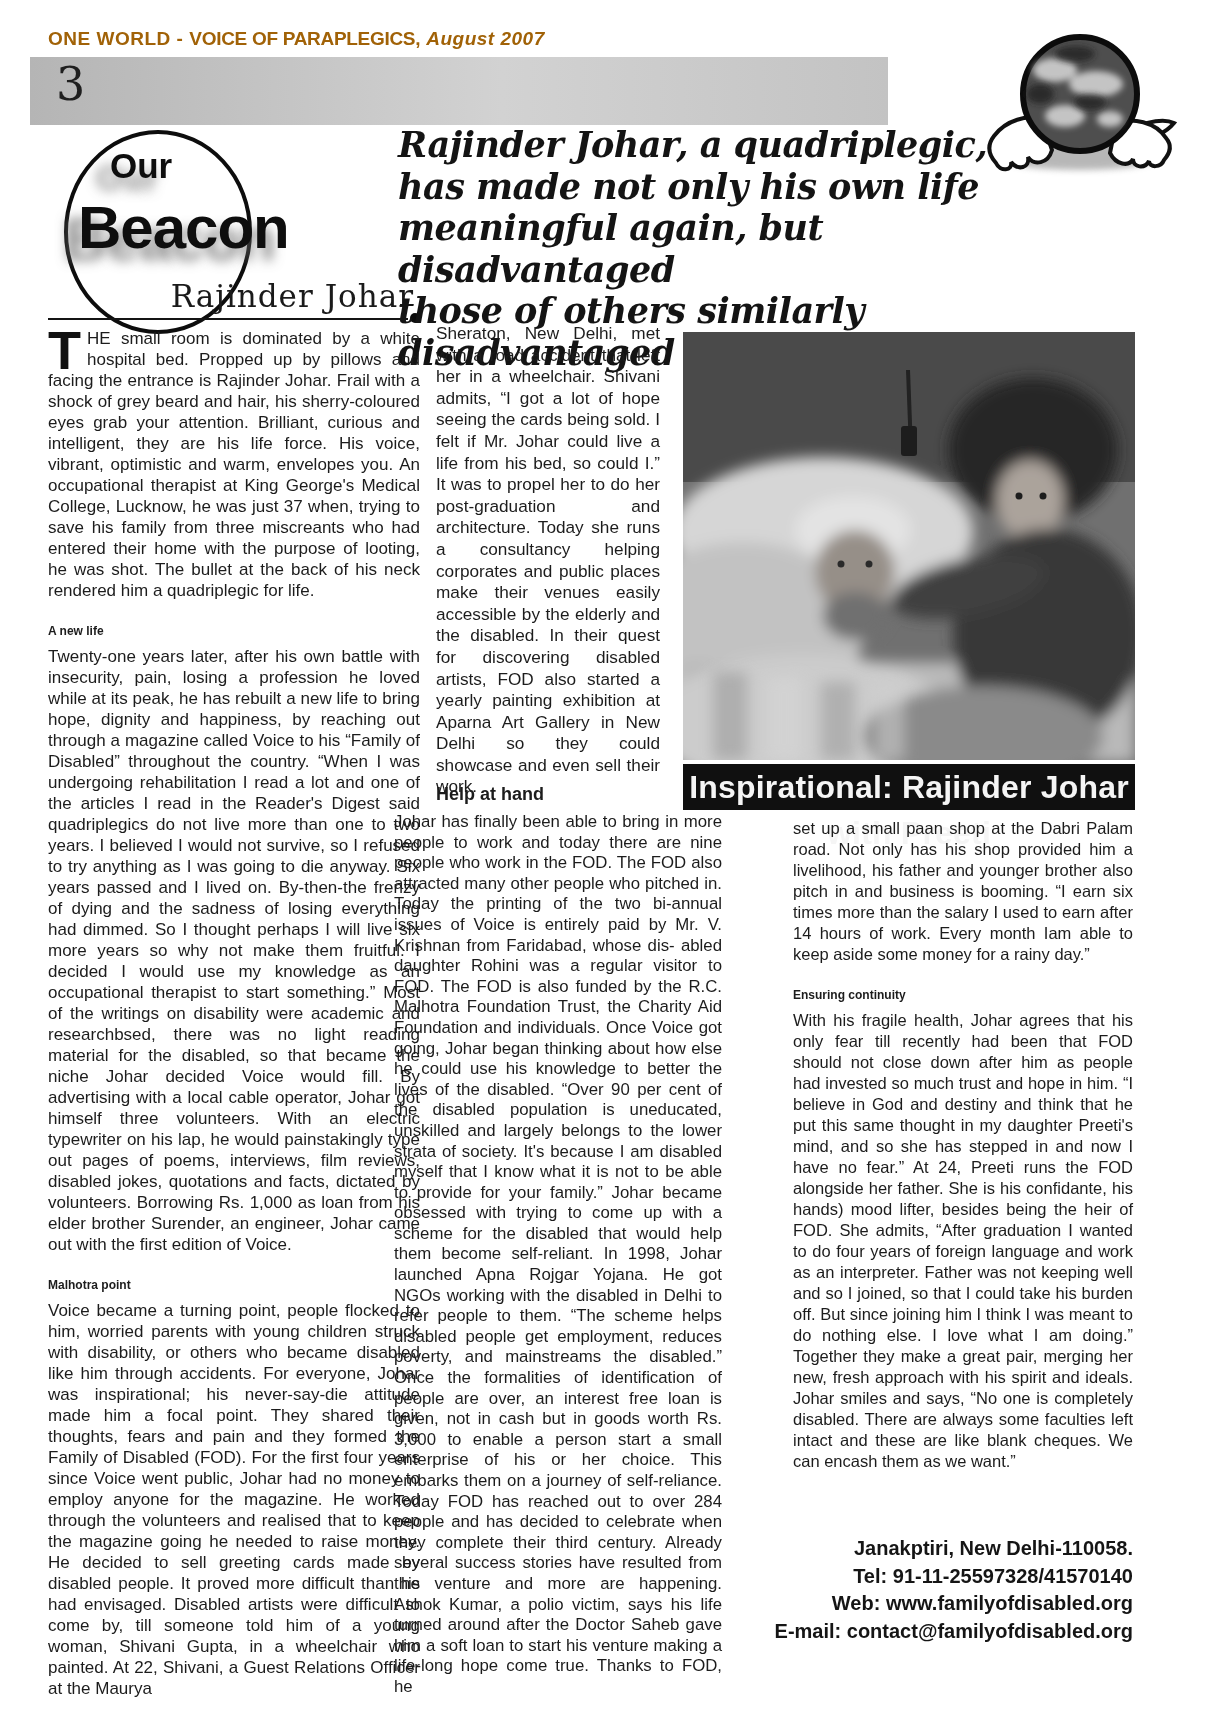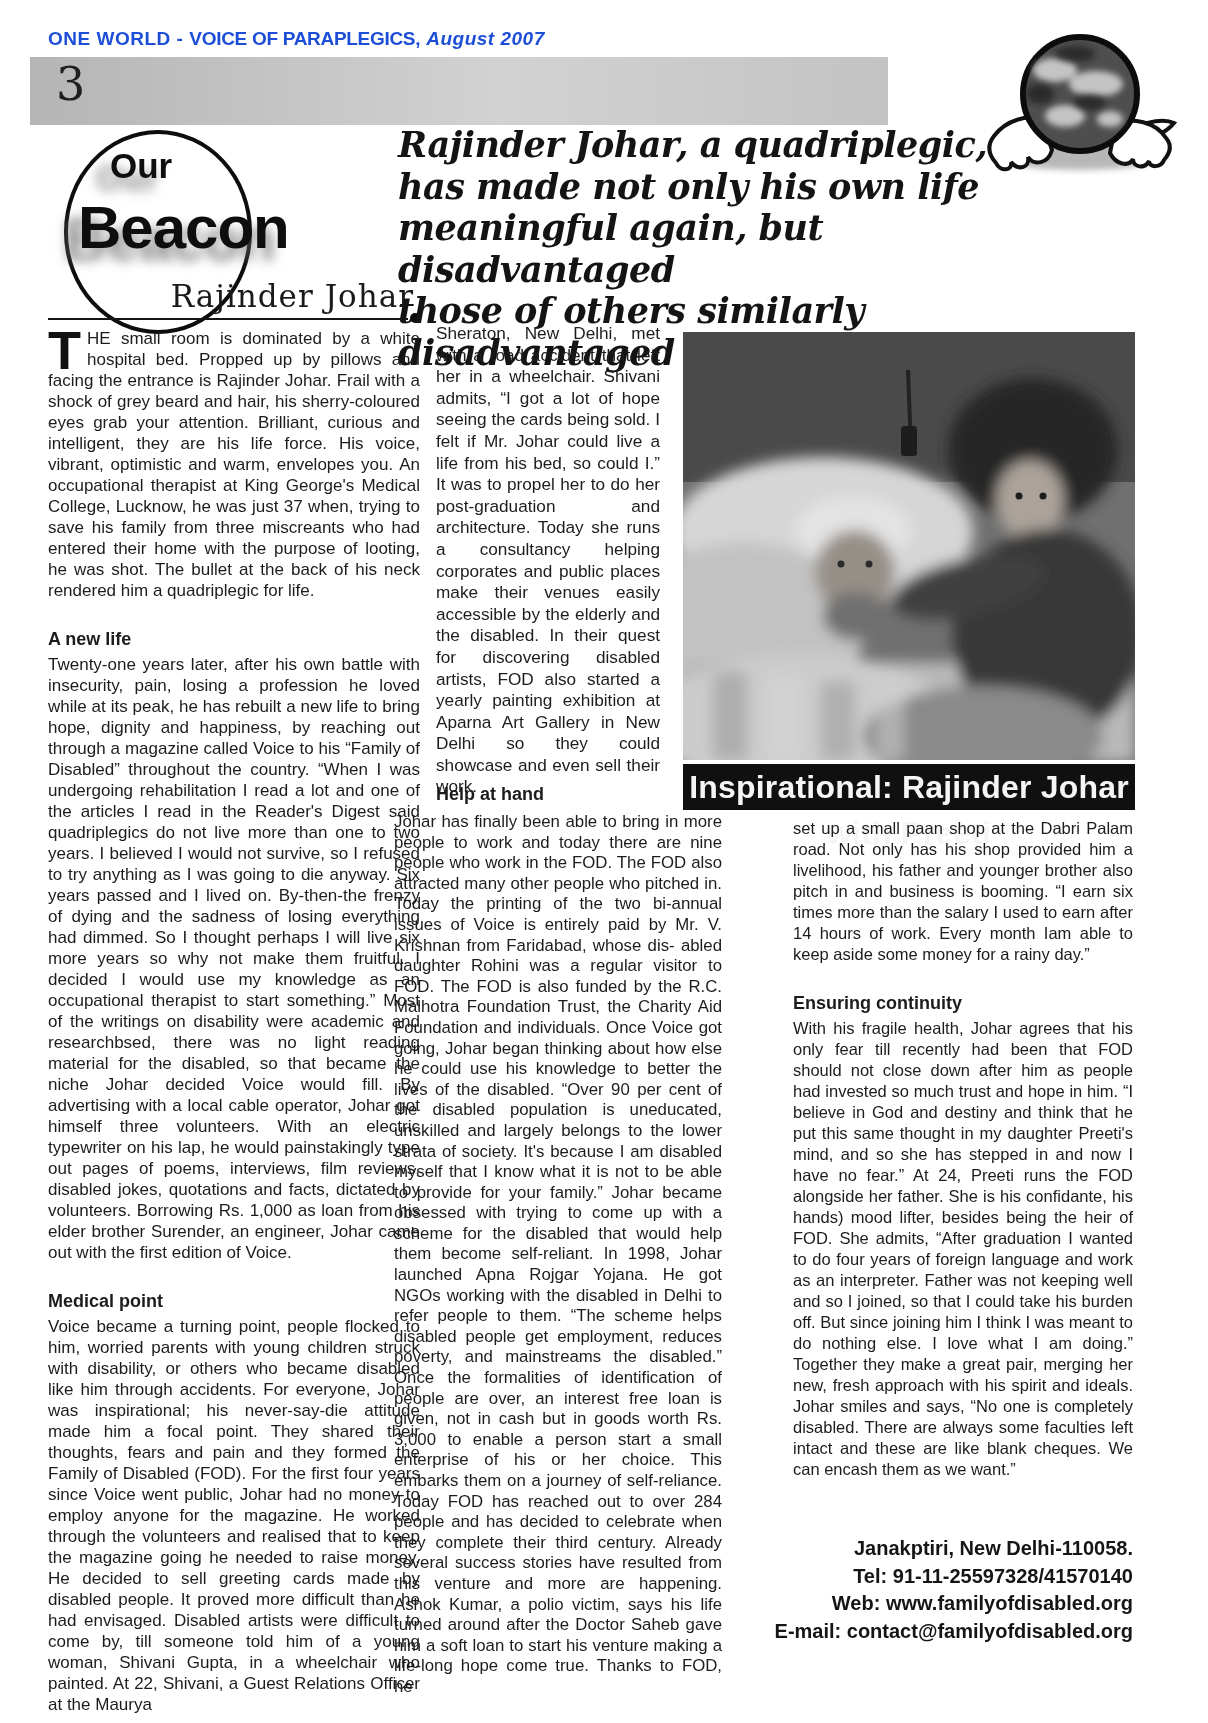--- a/index.html
+++ b/index.html
@@ -3,21 +3,21 @@
 <meta charset="utf-8">
 <style>
   html,body{margin:0;padding:0;background:#d9d9d9;}
   #page{
     position:relative;width:1208px;height:1723px;margin:0 auto;
     background:#ffffff;overflow:hidden;
     font-family:"Liberation Sans",sans-serif;color:#1c1c1c;
   }
   
   .masthead{position:absolute;left:48px;top:28px;font-size:19px;font-weight:bold;
-    letter-spacing:.5px;color:#1d4ed8;white-space:nowrap;}
+    letter-spacing:.5px;color:#a16207;white-space:nowrap;}
   .masthead .mh-sub{margin-left:6px;letter-spacing:-0.3px;}
   .masthead .mh-date{margin-left:6px;font-style:italic;}
   
   .band{position:absolute;left:30px;top:57px;width:858px;height:68px;
     background:linear-gradient(to right,#b5b5b5,#d2d2d2 55%,#c3c3c3);}
   .pageno{position:absolute;left:26px;top:4px;font-family:"DejaVu Serif",serif;
     font-size:46px;color:#1f1f1f;line-height:1;}
   
   .globe{position:absolute;left:980px;top:26px;width:200px;height:152px;}
   
@@ -37,21 +37,21 @@
     font-family:"DejaVu Serif",serif;font-style:italic;font-weight:bold;
     font-size:35px;line-height:41.5px;color:#141414;letter-spacing:-0.5px;}
   
   .photo{position:absolute;left:683px;top:332px;width:452px;height:428px;background:#6f6f6f;}
   .photo svg{display:block;width:100%;height:100%;}
   .caption{position:absolute;left:683px;top:764px;width:452px;height:46px;background:#101010;
     color:#f5f5f5;font-size:32px;font-weight:bold;line-height:46px;text-align:center;letter-spacing:.2px;}
   
   .bodytext{text-align:justify;}
   .bodytext p{margin:0 0 10px 0;}
-  .colhead{font-weight:bold;font-size:18px;margin:28px 0 4px 0;}
+  .colhead{font-weight:bold;font-size:12px;margin:20px 0 4px 0;}
   .c1{position:absolute;left:48px;top:328px;width:372px;font-size:17px;line-height:21px;}
   .c2a{position:absolute;left:436px;top:323px;width:224px;font-size:17.2px;line-height:21.6px;}
   .c2h{position:absolute;left:436px;top:784px;font-weight:bold;font-size:18px;}
   .c2b{position:absolute;left:394px;top:812px;width:328px;font-size:16.8px;line-height:20.6px;}
   .c3{position:absolute;left:793px;top:818px;width:340px;font-size:16.5px;line-height:21px;}
   .dropcap{float:left;font-size:54px;line-height:40px;font-weight:bold;padding:2px 6px 0 0;color:#111;}
   
   .contact{position:absolute;left:733px;top:1535px;width:400px;text-align:right;
     font-size:20px;font-weight:bold;line-height:27.5px;color:#151515;}
 </style>
@@ -145,21 +145,21 @@
       <circle cx="336" cy="164" r="3.5" fill="#1d1d1d"></circle>
         <circle cx="360" cy="164" r="3.5" fill="#1d1d1d"></circle>
     </svg>
   </div>
   <div class="caption">Inspirational: Rajinder Johar with Preeti</div>
 
   <div class="c1 bodytext">
     <p><span class="dropcap">T</span><span>HE small room is dominated by a white hospital bed. Propped up by pillows and facing the entrance is Rajinder Johar. Frail with a shock of grey beard and hair, his sherry-coloured eyes grab your attention. Brilliant, curious and intelligent, they are his life force. His voice, vibrant, optimistic and warm, envelopes you. An occupational therapist at King George's Medical College, Lucknow, he was just 37 when, trying to save his family from three miscreants who had entered their home with the purpose of looting, he was shot. The bullet at the back of his neck rendered him a quadriplegic for life.</span></p>
     <div class="colhead">A new life</div>
     <p>Twenty-one years later, after his own battle with insecurity, pain, losing a profession he loved while at its peak, he has rebuilt a new life to bring hope, dignity and happiness, by reaching out through a magazine called Voice to his “Family of Disabled” throughout the country. “When I was undergoing rehabilitation I read a lot and one of the articles I read in the Reader's Digest said quadriplegics do not live more than one to two years. I believed I would not survive, so I refused to try anything as I was going to die anyway. Six years passed and I lived on. By-then-the frenzy of dying and the sadness of losing everything had dimmed. So I thought perhaps I will live six more years so why not make them fruitful. I decided I would use my knowledge as an occupational therapist to start something.” Most of the writings on disability were academic and researchbsed, there was no light reading material for the disabled, so that became the niche Johar decided Voice would fill. By advertising with a local cable operator, Johar got himself three volunteers. With an electric typewriter on his lap, he would painstakingly type out pages of poems, interviews, film reviews, disabled jokes, quotations and facts, dictated by volunteers. Borrowing Rs. 1,000 as loan from his elder brother Surender, an engineer, Johar came out with the first edition of Voice.</p>
-    <div class="colhead">Medical point</div>
+    <div class="colhead">Malhotra point</div>
     <p>Voice became a turning point, people flocked to him, worried parents with young children struck with disability, or others who became disabled like him through accidents. For everyone, Johar was inspirational; his never-say-die attitude made him a focal point. They shared their thoughts, fears and pain and they formed the Family of Disabled (FOD). For the first four years since Voice went public, Johar had no money to employ anyone for the magazine. He worked through the volunteers and realised that to keep the magazine going he needed to raise money. He decided to sell greeting cards made by disabled people. It proved more difficult than he had envisaged. Disabled artists were difficult to come by, till someone told him of a young woman, Shivani Gupta, in a wheelchair who painted. At 22, Shivani, a Guest Relations Officer at the Maurya</p>
   </div>
 
   <div class="c2a bodytext">
     <p>Sheraton, New Delhi, met with a road accident that left her in a wheelchair. Shivani admits, “I got a lot of hope seeing the cards being sold. I felt if Mr. Johar could live a life from his bed, so could I.” It was to propel her to do her post-graduation and architecture. Today she runs a consultancy helping corporates and public places make their venues easily accessible by the elderly and the disabled. In their quest for discovering disabled artists, FOD also started a yearly painting exhibition at Aparna Art Gallery in New Delhi so they could showcase and even sell their work.</p>
   </div>
 
   <div class="c2h">Help at hand</div>
   <div class="c2b bodytext">
     <p>Johar has finally been able to bring in more people to work and today there are nine people who work in the FOD. The FOD also attracted many other people who pitched in. Today the printing of the two bi-annual issues of Voice is entirely paid by Mr. V. Krishnan from Faridabad, whose dis- abled daughter Rohini was a regular visitor to FOD. The FOD is also funded by the R.C. Malhotra Foundation Trust, the Charity Aid Foundation and individuals. Once Voice got going, Johar began thinking about how else he could use his knowledge to better the lives of the disabled. “Over 90 per cent of the disabled population is uneducated, unskilled and largely belongs to the lower strata of society. It's because I am disabled myself that I know what it is not to be able to provide for your family.” Johar became obsessed with trying to come up with a scheme for the disabled that would help them become self-reliant. In 1998, Johar launched Apna Rojgar Yojana. He got NGOs working with the disabled in Delhi to refer people to them. “The scheme helps disabled people get employment, reduces poverty, and mainstreams the disabled.” Once the formalities of identification of people are over, an interest free loan is given, not in cash but in goods worth Rs. 3,000 to enable a person start a small enterprise of his or her choice. This embarks them on a journey of self-reliance. Today FOD has reached out to over 284 people and has decided to celebrate when they complete their third century. Already several success stories have resulted from this venture and more are happening. Ashok Kumar, a polio victim, says his life turned around after the Doctor Saheb gave him a soft loan to start his venture making a life-long hope come true. Thanks to FOD, he</p>

